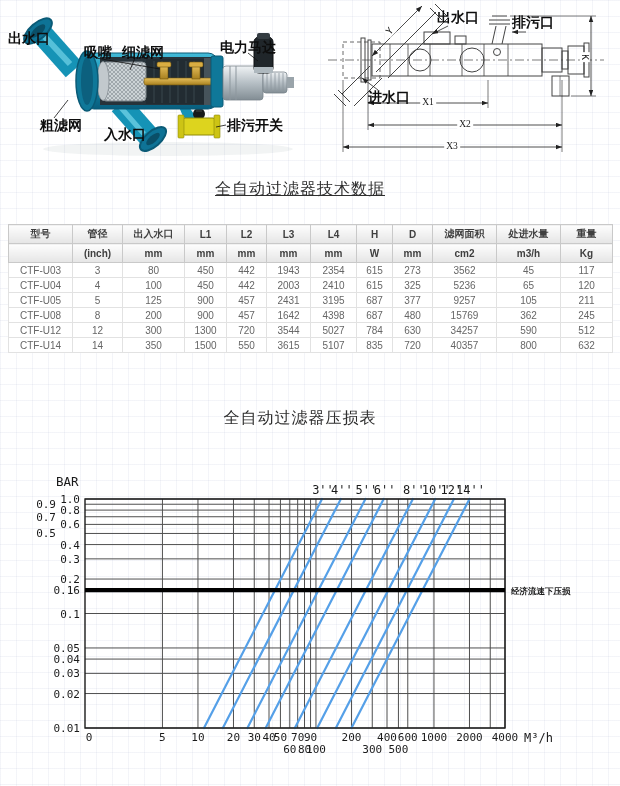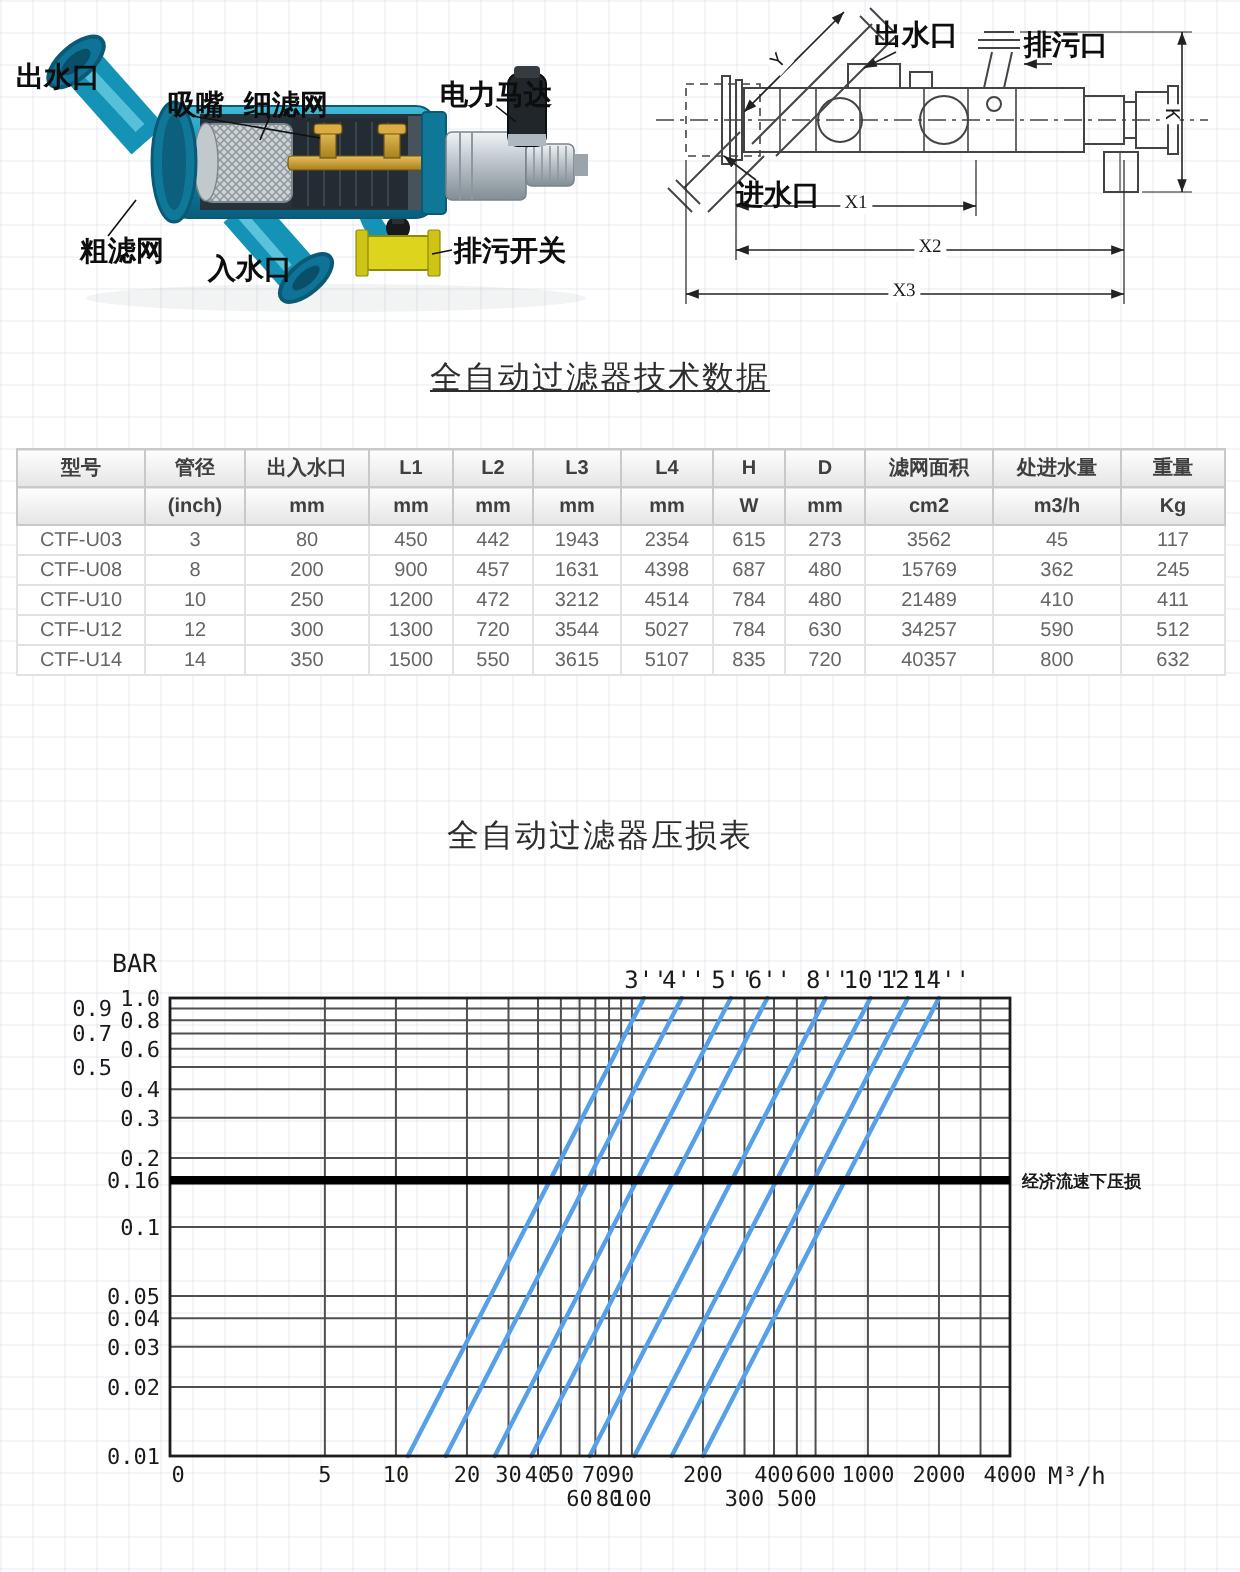--- a/index.html
+++ b/index.html
@@ -265,46 +265,60 @@
           <td>442</td>
           <td>1943</td>
           <td>2354</td>
           <td>615</td>
           <td>273</td>
           <td>3562</td>
           <td>45</td>
           <td>117</td>
         </tr>
         <tr>
+          <td>CTF-U04</td>
+          <td>4</td>
+          <td>100</td>
+          <td>450</td>
+          <td>442</td>
+          <td>2003</td>
+          <td>2410</td>
+          <td>615</td>
+          <td>325</td>
+          <td>5236</td>
+          <td>65</td>
+          <td>120</td>
+        </tr>
+        <tr>
+          <td>CTF-U05</td>
+          <td>5</td>
+          <td>125</td>
+          <td>900</td>
+          <td>457</td>
+          <td>2431</td>
+          <td>3195</td>
+          <td>687</td>
+          <td>377</td>
+          <td>9257</td>
+          <td>105</td>
+          <td>211</td>
+        </tr>
+        <tr>
           <td>CTF-U08</td>
           <td>8</td>
           <td>200</td>
           <td>900</td>
           <td>457</td>
-          <td>1631</td>
+          <td>1642</td>
           <td>4398</td>
           <td>687</td>
           <td>480</td>
           <td>15769</td>
           <td>362</td>
           <td>245</td>
-        </tr>
-        <tr>
-          <td>CTF-U10</td>
-          <td>10</td>
-          <td>250</td>
-          <td>1200</td>
-          <td>472</td>
-          <td>3212</td>
-          <td>4514</td>
-          <td>784</td>
-          <td>480</td>
-          <td>21489</td>
-          <td>410</td>
-          <td>411</td>
         </tr>
         <tr>
           <td>CTF-U12</td>
           <td>12</td>
           <td>300</td>
           <td>1300</td>
           <td>720</td>
           <td>3544</td>
           <td>5027</td>
           <td>784</td>

